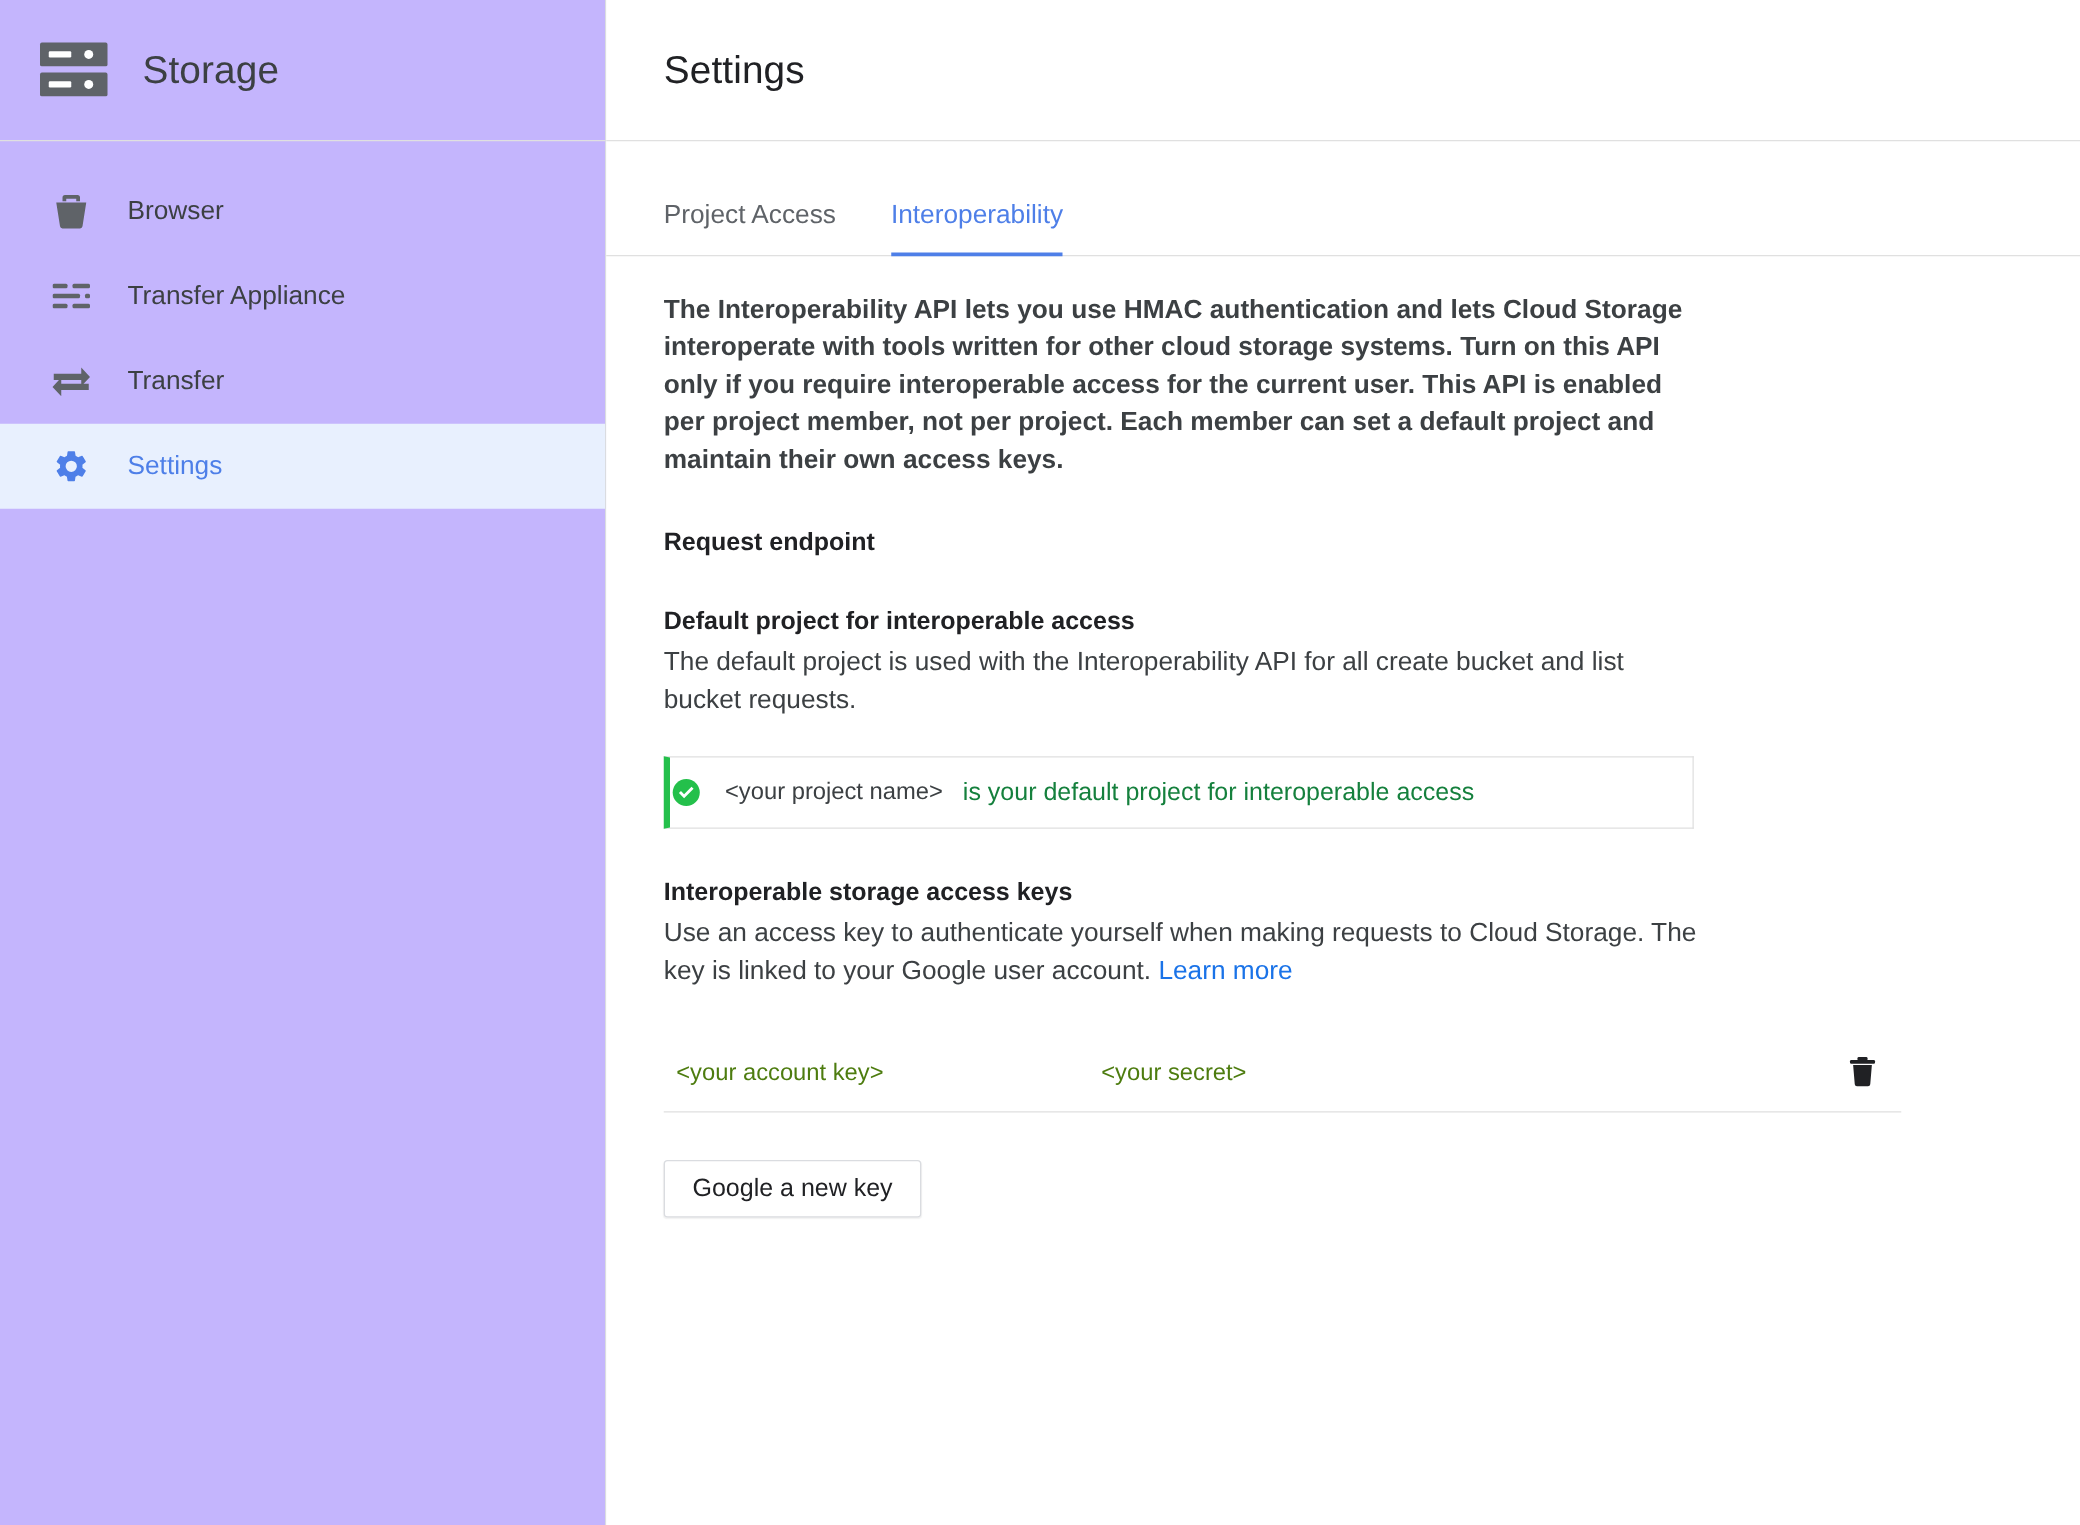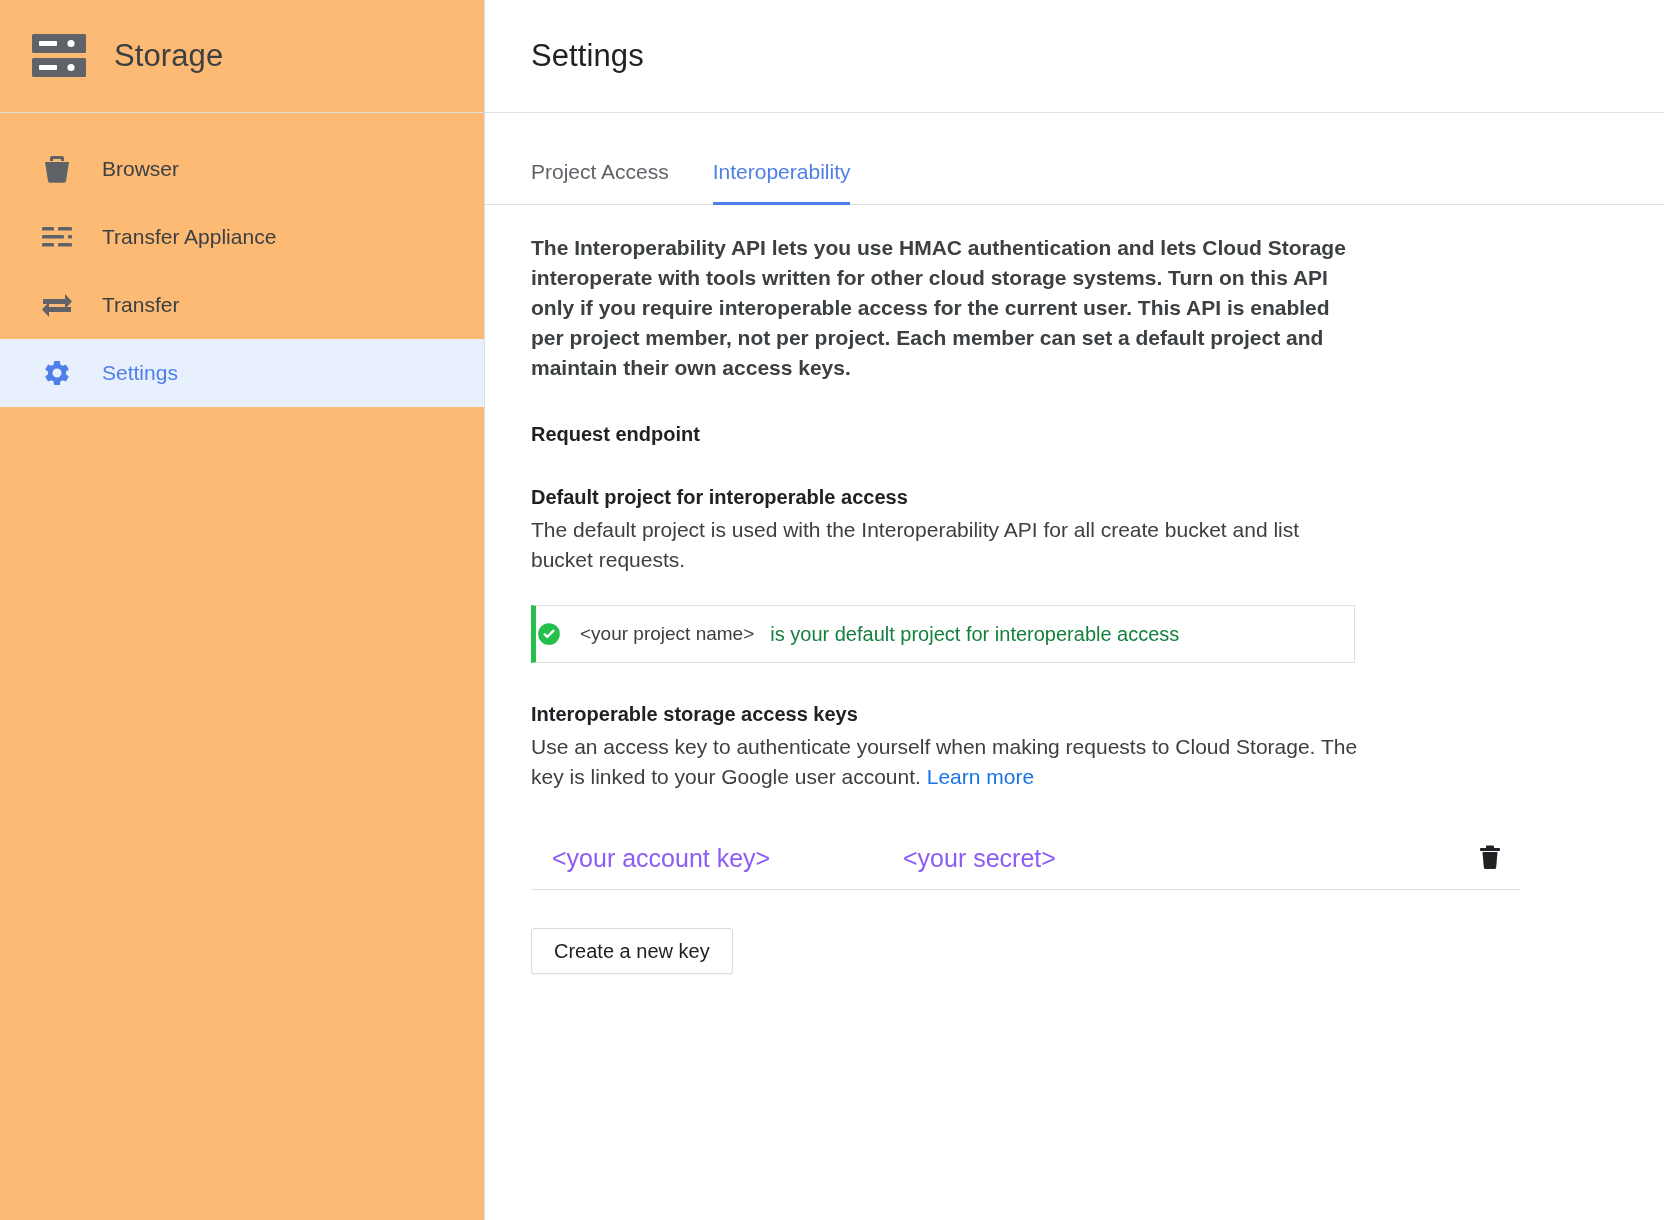--- a/index.html
+++ b/index.html
@@ -18,21 +18,21 @@
     display: flex;
     width: 1664px;
     height: 1220px;
     box-sizing: border-box;
   }
 
   
   .sidebar {
     width: 485px;
     min-width: 485px;
-    background: #fdba74;
+    background: #c4b5fd;
     border-right: 1px solid #dadce0;
     box-sizing: border-box;
     display: flex;
     flex-direction: column;
   }
   .product-header {
     height: 113px;
     min-height: 113px;
     display: flex;
     align-items: center;
@@ -213,23 +213,22 @@
   }
   .keys-row {
     display: flex;
     align-items: center;
     height: 62px;
     border-bottom: 1px solid #e0e0e0;
     padding-left: 10px;
     box-sizing: border-box;
   }
   .keys-row .col {
-    font-size: 25px;
-    color: #8b5cf6;
-    margin-left: 11px;
+    font-size: 19px;
+    color: #4d7c0f;
   }
   .col-key { width: 340px; flex: 0 0 340px; }
   .col-secret { width: 470px; flex: 0 0 470px; }
   .col-action {
     flex: 1 1 auto;
     display: flex;
     justify-content: flex-end;
     padding-right: 14px;
   }
   .trash-btn {
@@ -374,17 +373,17 @@
                   <rect x="2" y="4" width="20" height="3" rx="1" fill="#202124"></rect>
                   <path d="M9 1.5 h6 a1 1 0 0 1 1 1 V4 H8 V2.5 a1 1 0 0 1 1 -1z" fill="#202124"></path>
                   <path d="M4.5 8 h15 l-1.3 15.4 a1.8 1.8 0 0 1 -1.8 1.6 H7.6 a1.8 1.8 0 0 1 -1.8 -1.6z" fill="#202124"></path>
                 </svg>
               </span>
             </button>
           </div>
         </div>
       </div>
 
-      <button class="create-btn">Create a new key</button>
+      <button class="create-btn">Google a new key</button>
 
     </div>
   </main>
 </div>
 
 </body></html>

